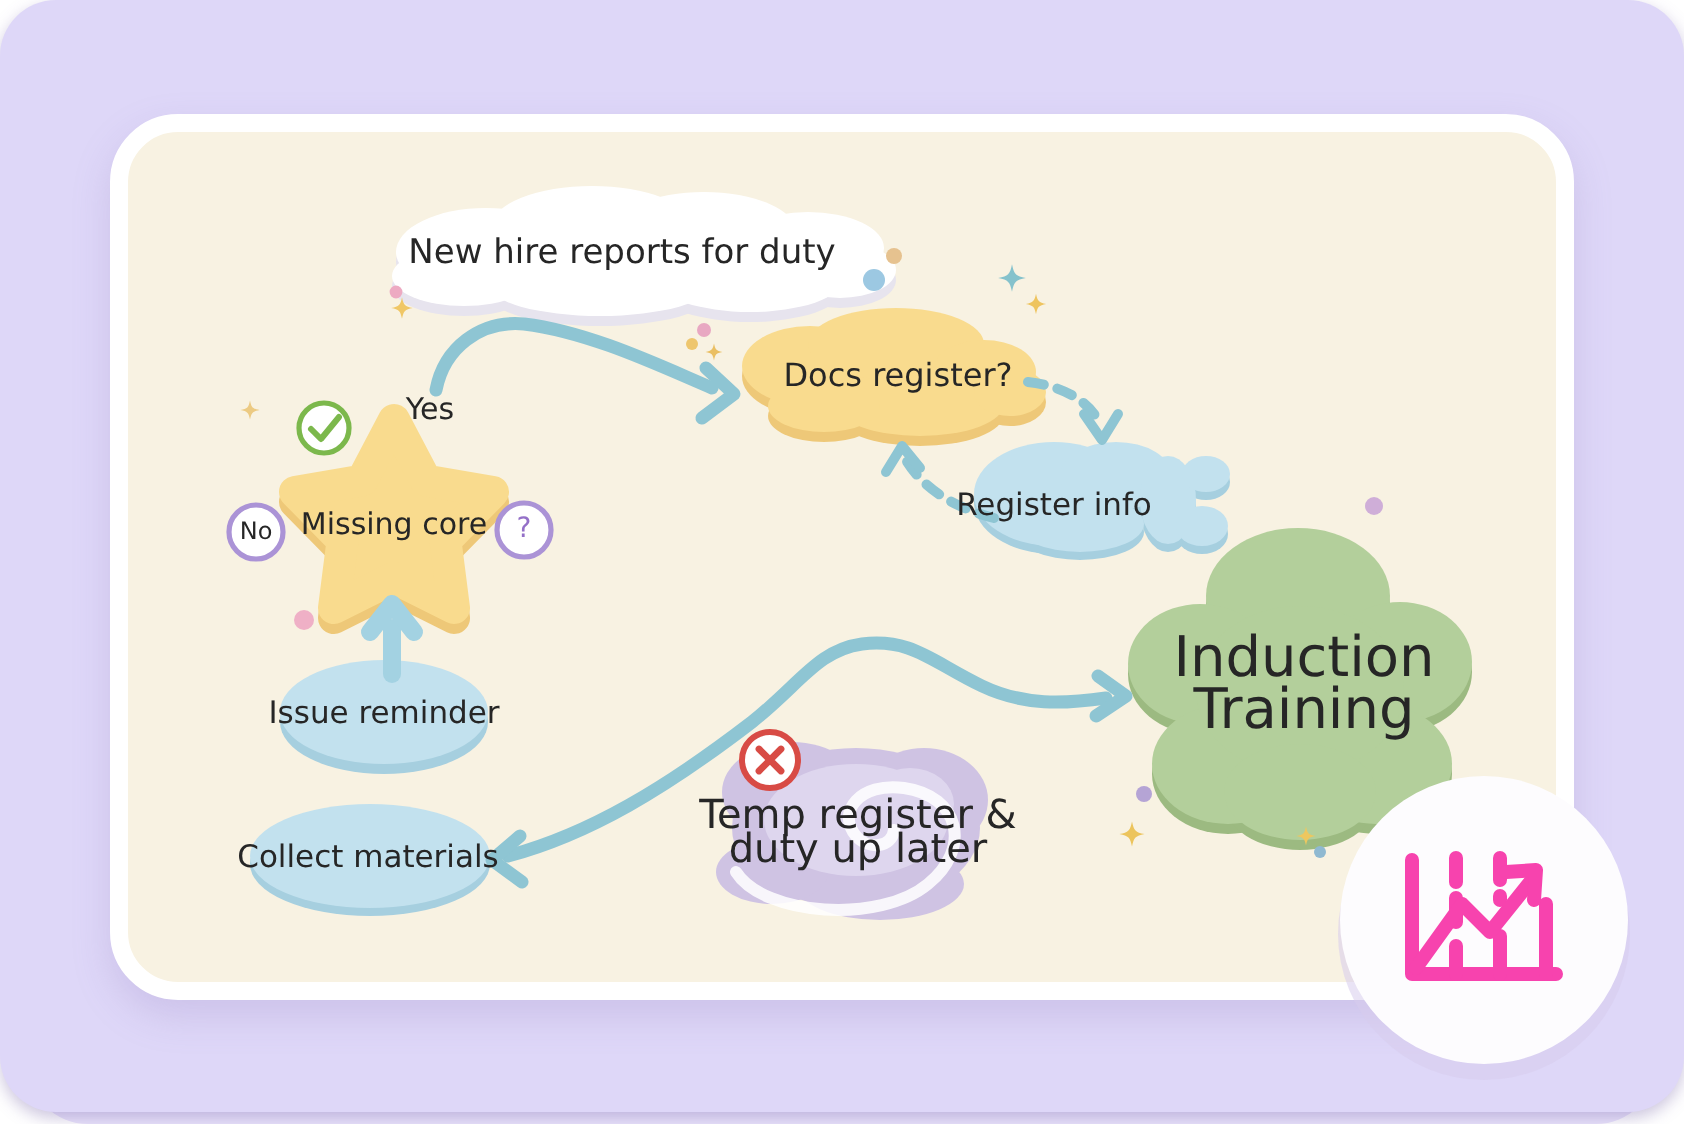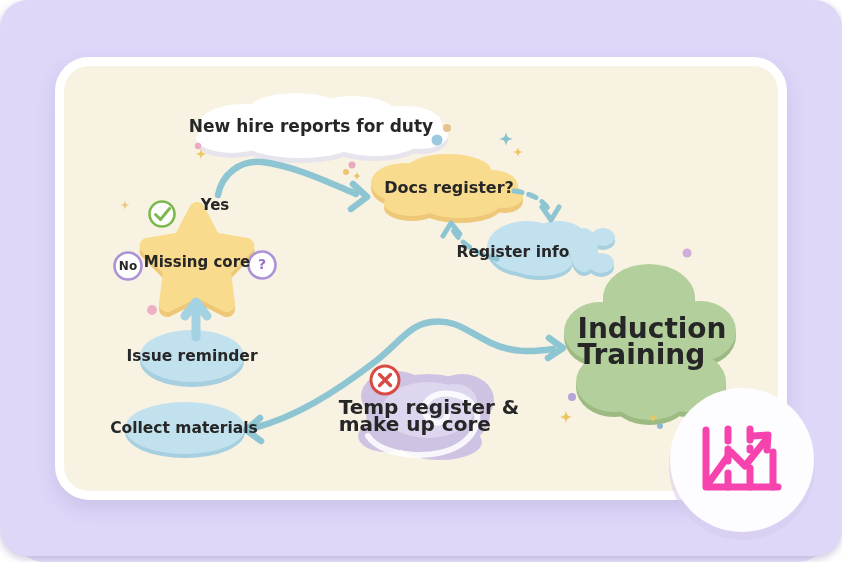--- a/index.html
+++ b/index.html
@@ -8,25 +8,25 @@
   .bg-back { position:absolute; left:14px; right:14px; top:24px; bottom:0;
              background:var(--lavender-light); border-radius:30px; }
   .bg-main { position:absolute; left:0; right:0; top:0; height:556px;
              background:var(--lavender); border-radius:28px;
              box-shadow:0 3px 8px rgba(110,90,160,.35); }
   .card { position:absolute; left:55px; top:57px; width:732px; height:443px;
           box-sizing:border-box; background:var(--card-cream);
           border:9px solid var(--card-border); border-radius:34px;
           box-shadow:0 8px 18px rgba(150,130,190,.25); }
   svg.art { position:absolute; left:0; top:0; }
-  .label { position:absolute; transform:translate(-50%,-50%); text-align:left;
-           font-weight:700; color:var(--ink); white-space:nowrap; line-height:1.25; }
+  .label { position:absolute; transform:translate(-50%,-50%); text-align:center;
+           font-weight:400; color:var(--ink); white-space:nowrap; line-height:1.25; }
   .lbl-start     { left:311px; top:127px; font-size:17px; }
   .lbl-docs      { left:449px; top:188px; font-size:16px; }
-  .lbl-register  { left:513px; top:253px; font-size:15.5px; }
+  .lbl-register  { left:527px; top:253px; font-size:15.5px; }
   .lbl-yes       { left:215px; top:205px; font-size:15px; }
   .lbl-missing   { left:197px; top:262px; font-size:15px; line-height:20px; }
   .lbl-issue     { left:192px; top:357px; font-size:15.5px; }
   .lbl-collect   { left:184px; top:429px; font-size:15.5px; }
   .lbl-temp      { left:429px; top:416px; font-size:20px; line-height:17px; }
   .lbl-induction { left:652px; top:342px; font-size:28px; line-height:26px; }
   .lbl-no        { left:128px; top:266px; font-size:12px; }
   .lbl-q         { left:262px; top:265px; font-size:14px; color:var(--badge-purple); }
 </style>
 </head>
@@ -245,20 +245,20 @@
   <div class="label lbl-no">No</div>
 
   <div class="label lbl-q">?</div>
 
   <div class="label lbl-issue">Issue reminder</div>
 
   <div class="label lbl-collect">Collect materials</div>
 
   <div class="label lbl-temp">
     <div>Temp register &amp;</div>
-    <div>make up core</div>
+    <div>duty up later</div>
   </div>
 
   <div class="label lbl-induction">
     <div>Induction</div>
     <div>Training</div>
   </div>
 </div>
 
 </body></html>

